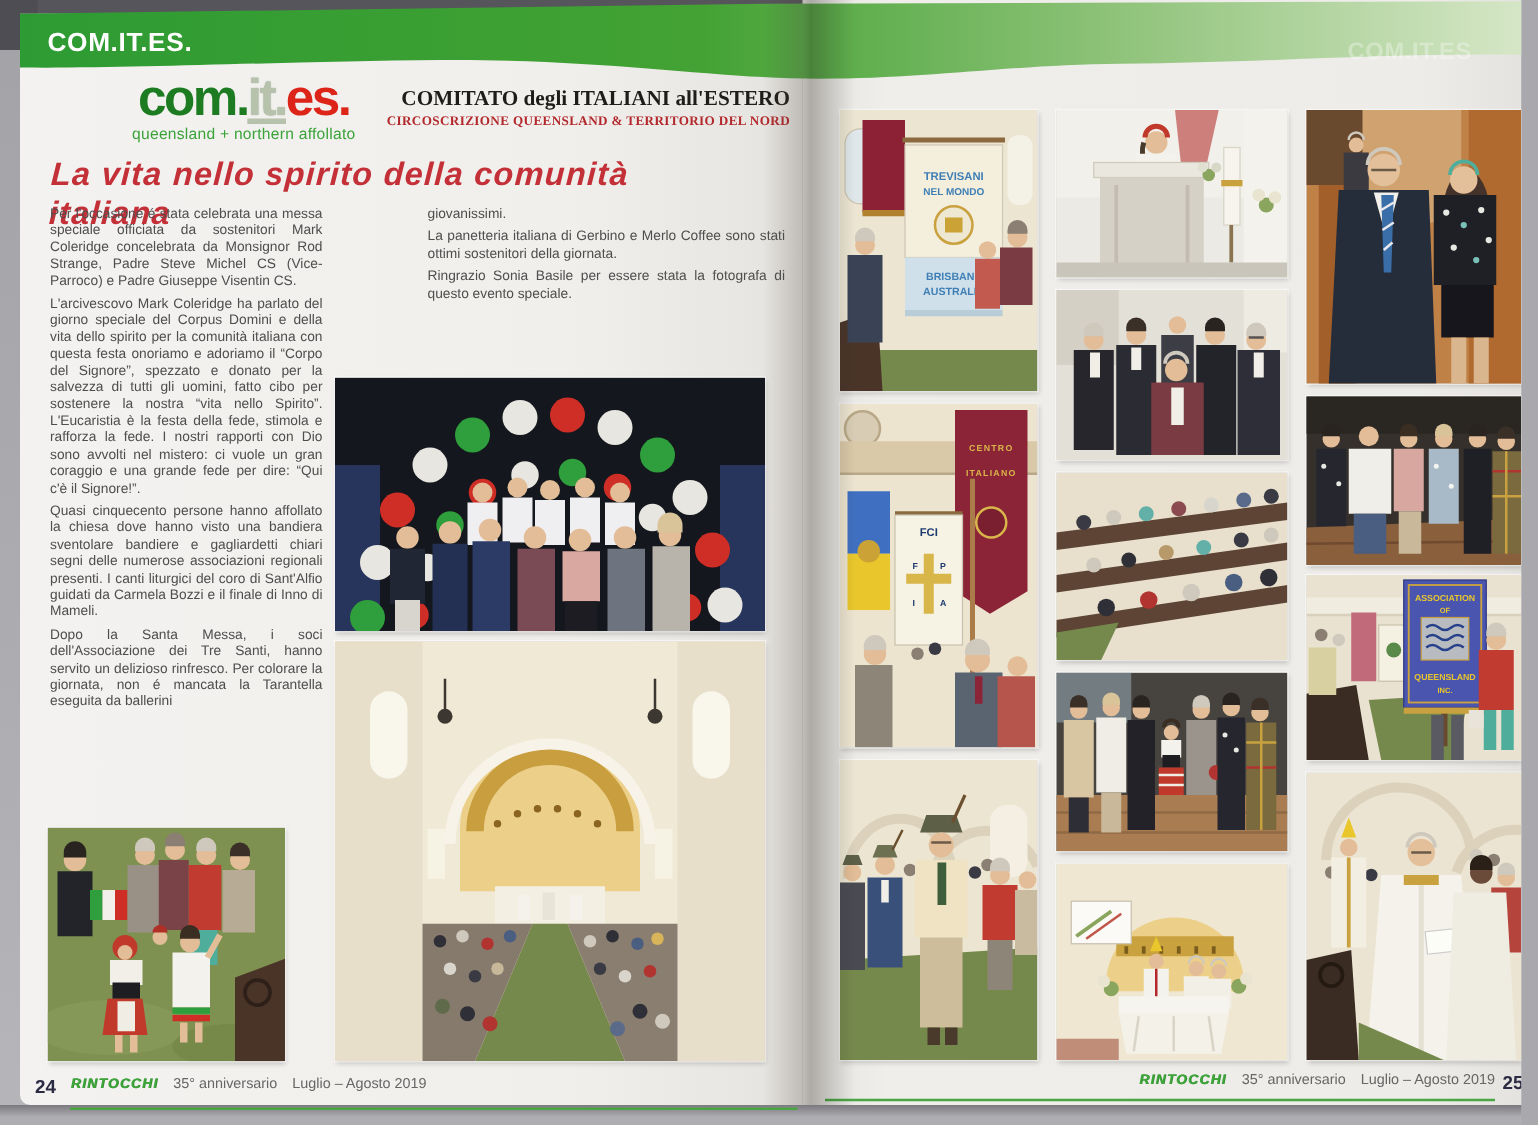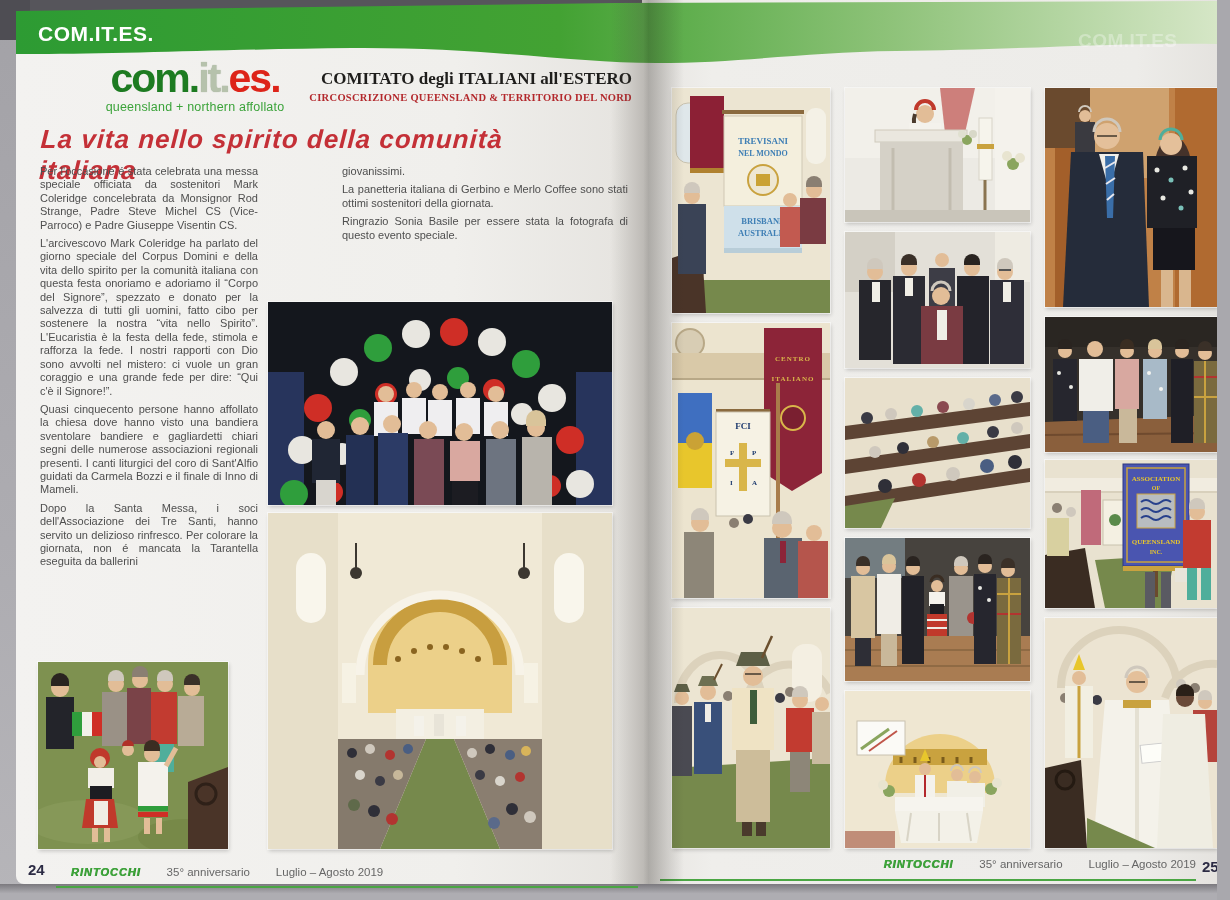--- a/index.html
+++ b/index.html
@@ -20,41 +20,41 @@
               background:linear-gradient(90deg,#e6e4e0 0%,#efeeeb 12%,#edece9 85%,#e4e2de 100%);}
   .gutter{position:absolute;left:610px;top:0;width:74px;height:884px;z-index:6;pointer-events:none;
           background:linear-gradient(90deg,rgba(0,0,0,0) 0%,rgba(70,64,58,.25) 45%,rgba(40,36,32,.30) 52%,rgba(0,0,0,0) 100%);}
   .band{position:absolute;left:16px;top:0;width:1208px;height:72px;z-index:3;}
   .masthead-text{font:bold 21px "Liberation Sans",sans-serif;fill:#ffffff;letter-spacing:.5px;}
   .watermark-text{font:bold 19px "Liberation Sans",sans-serif;fill:rgba(255,255,255,.32);letter-spacing:.5px;}
   
   .logo{position:absolute;left:100px;top:58px;width:190px;text-align:center;z-index:4;}
   .logo .word{font-weight:bold;font-size:41px;line-height:40px;letter-spacing:-2px;
               font-family:"Liberation Sans",sans-serif;}
-  .logo .c-com{color:#1d7b21;} .logo .c-it{color:#b6c2ac;text-shadow:0 0 1px #9aa892;} .logo .c-es{color:#dd2419;}
+  .logo .c-com{color:#1d7b21;} .logo .c-it{color:#b6c2ac;text-shadow:0 0 1px #9aa892;text-decoration:underline;} .logo .c-es{color:#dd2419;}
   .logo .tagline{font-size:12.5px;color:#3ba33a;margin-top:2px;letter-spacing:.2px;}
   .orgtitle{position:absolute;left:284px;top:69px;width:348px;text-align:right;z-index:4;}
   .orgtitle .t1{font-family:"Liberation Serif",serif;font-weight:bold;font-size:17px;color:#1e1d1b;}
   .orgtitle .t2{font-family:"Liberation Serif",serif;font-weight:bold;font-size:10.5px;color:#b3282c;margin-top:3px;letter-spacing:.3px;}
   .headline{position:absolute;left:40px;top:124px;width:560px;z-index:4;
             font-style:italic;font-weight:bold;font-size:26px;letter-spacing:1px;color:#c43037;
             transform:skewX(-3deg);}
   
   .cols{position:absolute;left:40px;top:165px;width:572px;z-index:4;color:#4e4e4e;
         font-size:11px;line-height:13.4px;text-align:justify;}
   .col1{position:absolute;left:0;top:0;width:272px;}
   .col2{position:absolute;left:302px;top:0;width:286px;}
   .cols p{margin:0 0 5px 0;}
   .intrude{float:right;clear:right;width:48px;height:380px;margin-left:6px;}
   
   .photo{position:absolute;z-index:5;box-shadow:0 0 0 1px rgba(255,255,255,.55),1px 2px 4px rgba(0,0,0,.20);
-         overflow:hidden;background:#ddd;font-family:Liberation Serif, serif;}
+         overflow:hidden;background:#ddd;}
   .photo svg{display:block;width:100%;height:100%;}
   
-  .footer{position:absolute;z-index:5;display:flex;align-items:flex-end;gap:26px;}
+  .footer{position:absolute;z-index:5;display:flex;align-items:flex-start;gap:12px;}
   .f-num{font-weight:bold;font-size:15px;color:#2c2b44;}
   .f-logo{font-weight:bold;font-style:italic;font-size:11px;color:#3fa63b;letter-spacing:1px;
           text-transform:uppercase;text-shadow:.6px 0 #2e8a2e;}
   .f-meta{font-size:11.5px;color:#666;}
   .f-line{position:absolute;height:2px;background:#4aa643;z-index:5;}
 </style>
 </head>
 <body>
 
 <div class="canvas">

